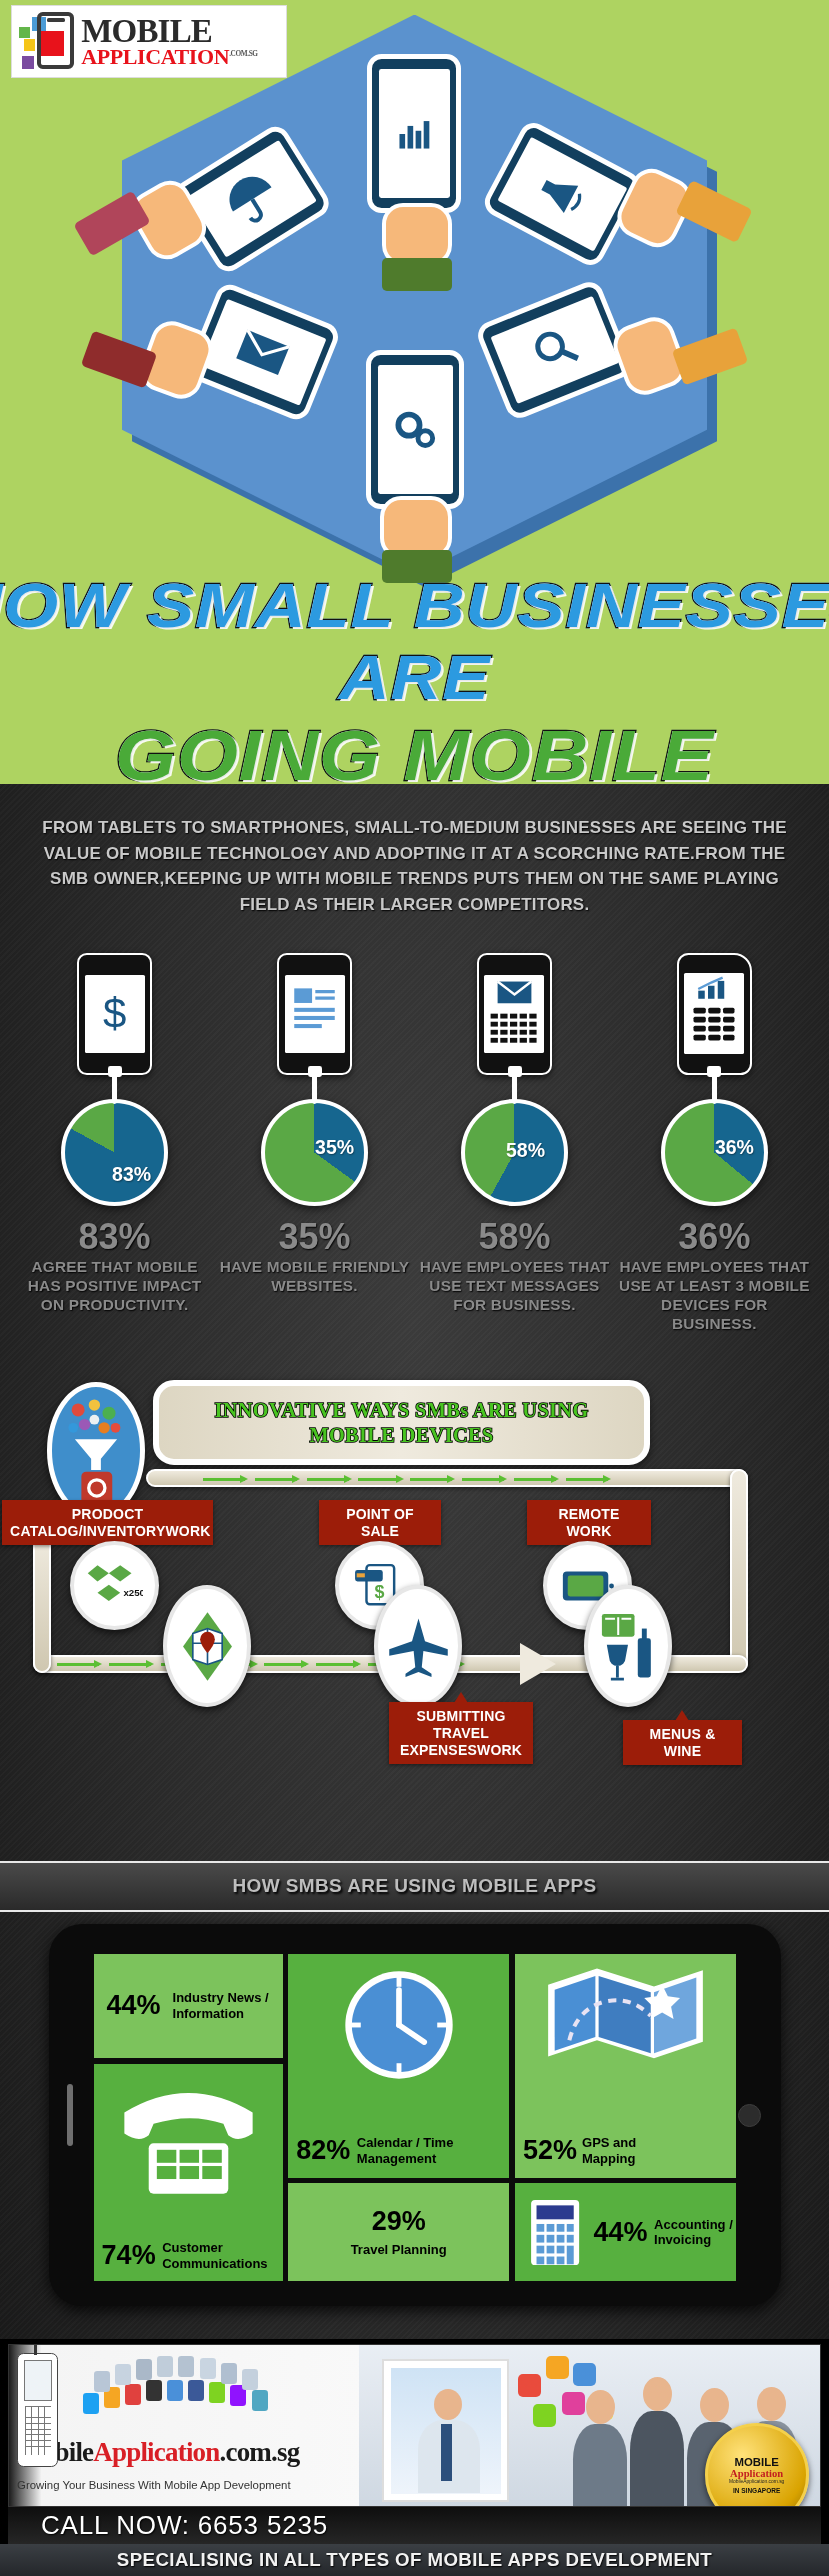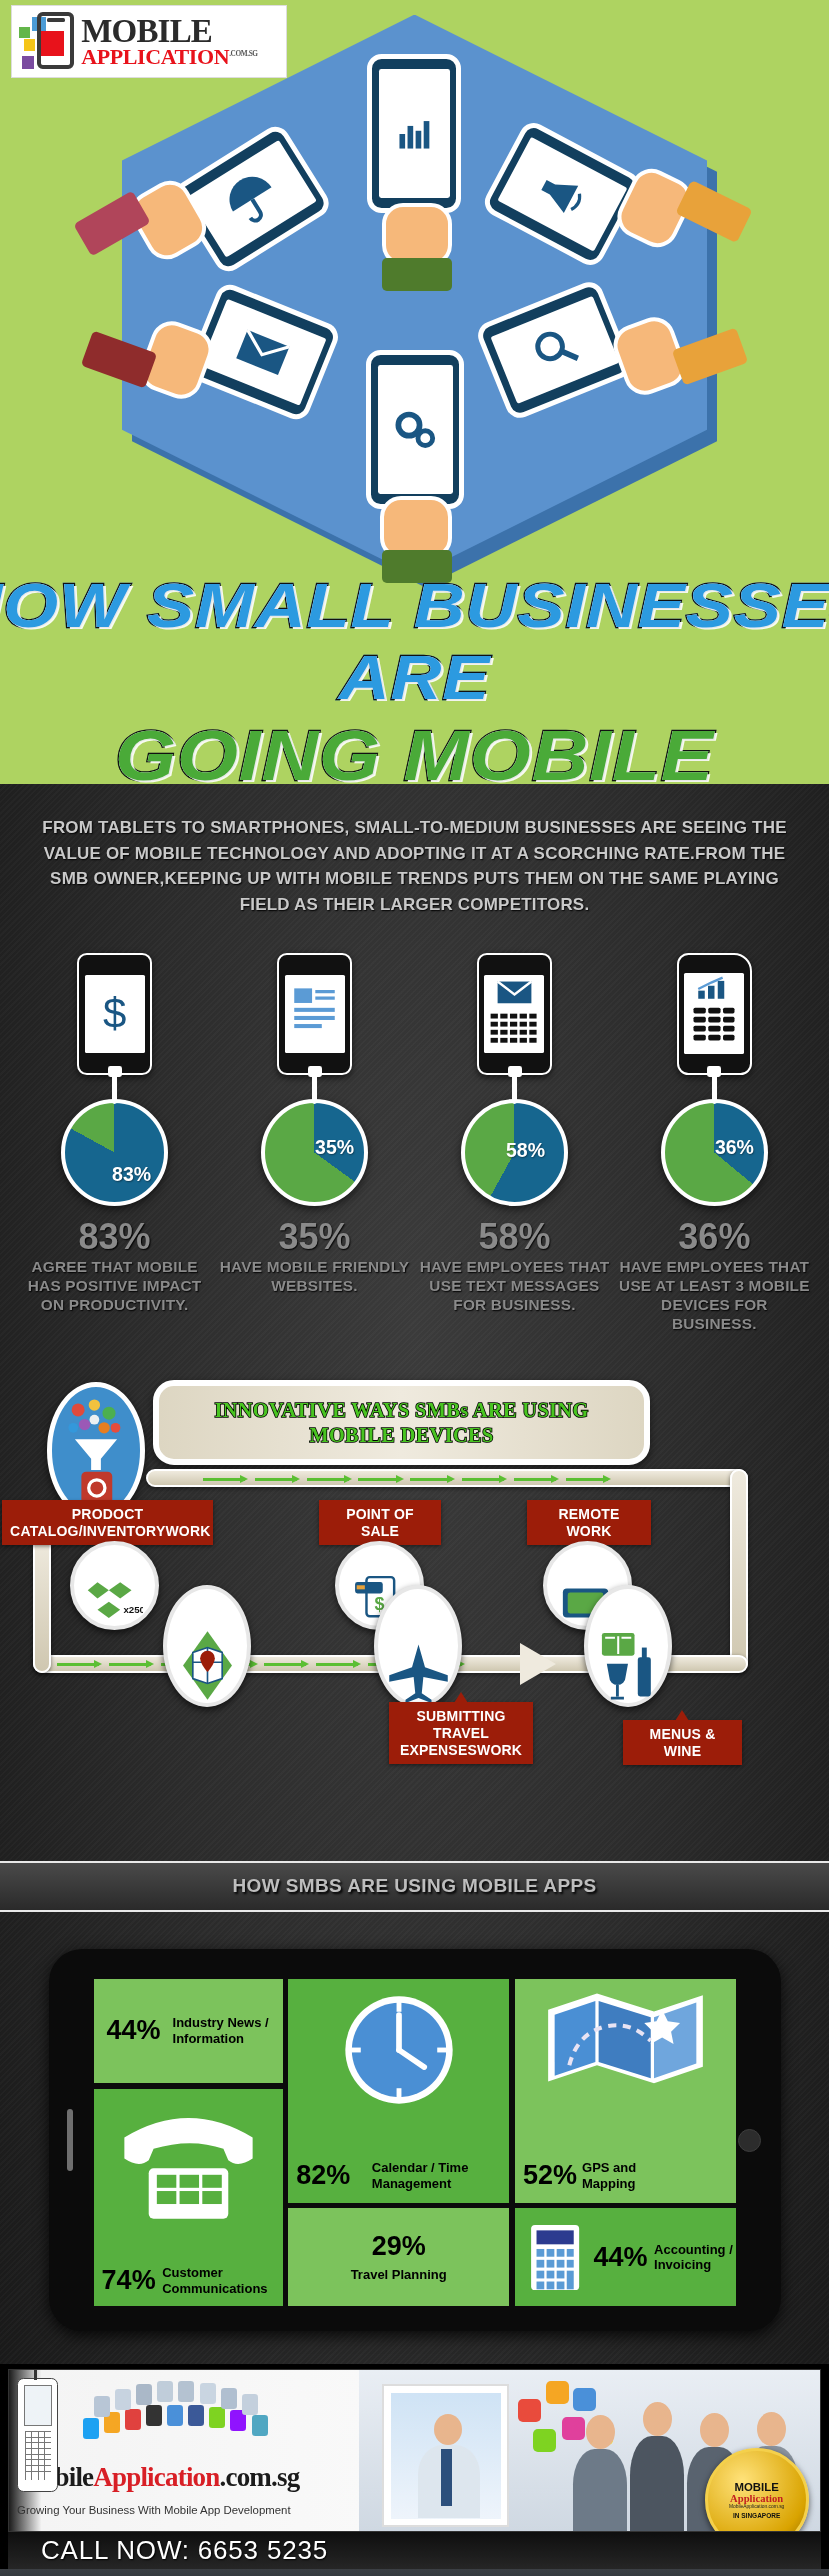--- a/index.html
+++ b/index.html
@@ -107,36 +107,36 @@
      color:#49c421; -webkit-text-stroke:1.6px #000; paint-order:stroke fill;
      letter-spacing:0.4px; line-height:1.25; text-align:center; }
   .track { position:absolute; background:linear-gradient(#efeade,#cfc7b0); border:2.4px solid #fff;
      box-shadow:0 1.6px 4.1px rgba(0,0,0,.5); }
   .arrowrow { position:absolute; display:flex; gap:9.8px; align-items:center; }
   .arr { width:42px; height:2.4px; background:#5bbf33; position:relative; }
   .arr::after { content:""; position:absolute; right:-3.3px; top:-3.3px; border-left:8.1px solid #5bbf33;
      border-top:4.9px solid transparent; border-bottom:4.9px solid transparent; }
   .node { position:absolute; width:89px; height:89px; border-radius:50%; background:#fff;
      border:4.9px solid #e7e7e7; box-shadow:0 3.3px 7.3px rgba(0,0,0,.6);
-     display:flex; align-items:flex-end; justify-content:center; }
+     display:flex; align-items:center; justify-content:center; }
   .node.oval { width:88px; height:122px; border-radius:44px/61px; }
   .tag { position:absolute; background:#9c1d09; color:#fff; text-align:center; padding:5.7px 8.1px;
      font-family:"Liberation Sans Narrow","Liberation Sans", sans-serif; font-weight:bold;
      font-size:14px; line-height:1.2; letter-spacing:0.2px; box-shadow:0 1.6px 4.1px rgba(0,0,0,.5); }
   .tag::after { content:""; position:absolute; left:50%; margin-left:-7.3px; bottom:-10.6px;
      border-left:7.3px solid transparent; border-right:7.3px solid transparent; border-top:11.4px solid #9c1d09; }
   .tag.up::after { bottom:auto; top:-10.6px; border-top:none; border-bottom:11.4px solid #9c1d09; }
 
   
   .appshead { background:linear-gradient(#4a4a4a,#2a2a2a); border-top:2.4px solid #e9e9e9;
      border-bottom:2.4px solid #e9e9e9; text-align:center; padding:11.4px 0 13px; }
   .appshead h2 { font-family:"Liberation Sans Narrow","Liberation Sans", sans-serif; font-weight:bold;
      font-size:19px; color:#bdbdbd; letter-spacing:0.4px; text-shadow:1.6px 1.6px 2.4px #000; }
 
-  .tabwrap { position:relative; padding:37px 0 33px; display:flex; justify-content:center; }
+  .tabwrap { position:relative; padding:12px 0 33px; display:flex; justify-content:center; }
   .tablet { position:relative; width:732px; height:382px; background:#0b0b0b; border-radius:33px;
      box-shadow:0 4.9px 14.6px rgba(0,0,0,.8); display:flex; align-items:center; justify-content:center; }
   .tablet::before { content:""; position:absolute; left:18px; top:50%; margin-top:-31px;
      width:6.5px; height:62px; background:#6f6f6f; border-radius:3.3px; }
   .tablet::after { content:""; position:absolute; right:19.5px; top:50%; margin-top:-10.6px;
      width:21px; height:21px; border-radius:50%; background:#2c2c2c; border:1.6px solid #3d3d3d; }
   .grid { width:642px; height:322px; display:grid; gap:5.7px;
      grid-template-columns: 189px 221px 221px;
      grid-template-rows: 104px 114px 98px; }
   .cell { background:#57b03f; position:relative; overflow:hidden; display:flex; }
@@ -536,21 +536,21 @@
             <svg width="122" height="122" viewBox="0 0 150 150">
               <circle cx="75" cy="75" r="66" fill="#fff"></circle>
               <circle cx="75" cy="75" r="58" fill="#4a8fd4"></circle>
               <rect x="72" y="12" width="6" height="16" fill="#fff"></rect>
               <rect x="72" y="122" width="6" height="16" fill="#fff"></rect>
               <rect x="12" y="72" width="16" height="6" fill="#fff"></rect>
               <rect x="122" y="72" width="16" height="6" fill="#fff"></rect>
               <path d="M75 75 L75 32" stroke="#fff" stroke-width="7" stroke-linecap="round"></path>
               <path d="M75 75 L106 96" stroke="#fff" stroke-width="7" stroke-linecap="round"></path>
             </svg>
-            <div style="display:flex; align-items:flex-start; align-self:flex-start;gap:15px;">
+            <div style="display:flex; align-items:flex-start; align-self:flex-start;">
               <span class="pct">82%</span>
               <span class="plab" style="margin-left:6.5px; max-width:114px;">Calendar / Time Management</span>
             </div>
           </div>
 
           <div class="cell light" style="grid-row:span 2; flex-direction:column; align-items:center; justify-content:space-between; padding:8.1px 8.1px 11.4px;">
             <svg width="171" height="106" viewBox="0 0 210 130">
               <path d="M10 28 L70 8 L140 30 L200 10 L200 98 L140 118 L70 96 L10 116 Z" fill="#fff"></path>
               <path d="M18 34 L68 17 L68 92 L18 109 Z" fill="#4a8fd4"></path>
               <path d="M72 17 L136 37 L136 112 L72 92 Z" fill="#3f7dc0"></path>

